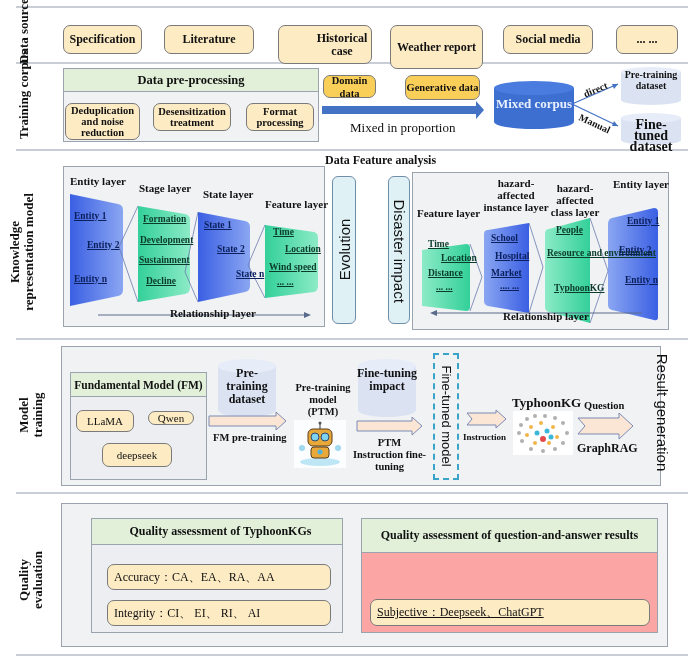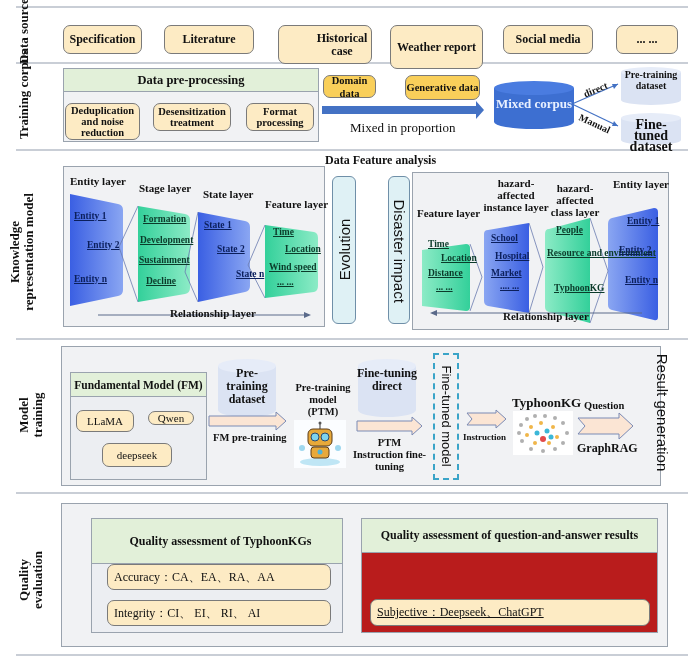--- a/index.html
+++ b/index.html
@@ -216,21 +216,21 @@
     <rect x="17" y="27" width="18" height="11" rx="3" fill="#e8a93a" stroke="#5a3c1a" stroke-width="1"></rect>
     <circle cx="26" cy="32" r="2.5" fill="#4fb2d6"></circle>
   </svg>
 </div>
 
 <div class="cyl" style="left:357px;top:358px;width:60px;height:60px;">
   <svg width="60" height="60">
       <path d="M1,8 L1,52 A29,7 0 0 0 59,52 L59,8" fill="#dbe3f3"></path>
       <ellipse cx="30" cy="8" rx="29" ry="7" fill="#e6ecf8"></ellipse>
     </svg>
-  <div class="txt" style="top:9px;font-size:12px;line-height:13px;">Fine-tuning direct</div>
+  <div class="txt" style="top:9px;font-size:12px;line-height:13px;">Fine-tuning impact</div>
 </div>
 <svg class="abs" style="left:356px;top:416px;" width="68" height="20">
   <polygon points="1,5 56,5 56,1 66,10 56,19 56,15 1,15" fill="#fbe5d4" stroke="#7b8bb5" stroke-width="1"></polygon>
 </svg>
 <div class="abs bold" style="left:352px;top:437px;width:75px;font-size:10.5px;line-height:12px;text-align:center;">PTM Instruction fine-tuning</div>
 
 <div class="abs" style="left:433px;top:353px;width:26px;height:127px;border:2px dashed #3aa4c8;"></div>
 <div class="vtext" style="left:396px;top:408px;width:100px;text-align:center;font-size:13px;">Fine-tuned model</div>
 
 <svg class="abs" style="left:466px;top:409px;" width="42" height="20">
@@ -276,20 +276,20 @@
 <div class="abs bold" style="left:584px;top:400px;font-size:10.5px;">Question</div>
 <svg class="abs" style="left:577px;top:412px;" width="58" height="28">
   <polygon points="1,6 42,6 42,1 56,14 42,27 42,22 1,22 8,14" fill="#fbe5d4" stroke="#7b8bb5" stroke-width="1"></polygon>
 </svg>
 <div class="abs bold" style="left:577px;top:441px;font-size:12px;">GraphRAG</div>
 
 <div class="vtext" style="left:592px;top:404px;width:140px;text-align:center;font-size:15px;">Result generation</div>
 
 <div class="panel" style="left:61px;top:503px;width:607px;height:144px;"></div>
 <div class="panel" style="left:91px;top:518px;width:252px;height:115px;background:#eceef2;">
-  <div class="greenhead" style="left:0;top:0;width:250px;height:45px;font-size:12px;padding-left:7px;">Quality assessment of TyphoonKGs</div>
+  <div class="greenhead" style="left:0;top:0;width:250px;height:26px;font-size:12px;padding-left:7px;">Quality assessment of TyphoonKGs</div>
   <div class="pill" style="left:15px;top:45px;width:224px;height:26px;font-weight:normal;font-size:12px;justify-content:flex-start;padding-left:6px;">Accuracy：CA、EA、RA、AA</div>
   <div class="pill" style="left:15px;top:81px;width:224px;height:26px;font-weight:normal;font-size:12px;justify-content:flex-start;padding-left:6px;">Integrity：CI、 EI、 RI、 AI</div>
 </div>
-<div class="panel" style="left:361px;top:518px;width:297px;height:115px;background:#b91c1c;">
+<div class="panel" style="left:361px;top:518px;width:297px;height:115px;background:#fca5a5;">
   <div class="greenhead" style="left:0;top:0;width:295px;height:34px;font-size:12px;">Quality assessment of question-and-answer results</div>
   <div class="pill" style="left:8px;top:80px;width:280px;height:27px;font-weight:normal;font-size:12px;justify-content:flex-start;padding-left:6px;text-decoration:underline;">Subjective：Deepseek、ChatGPT</div>
 </div>
 
 </body></html>

